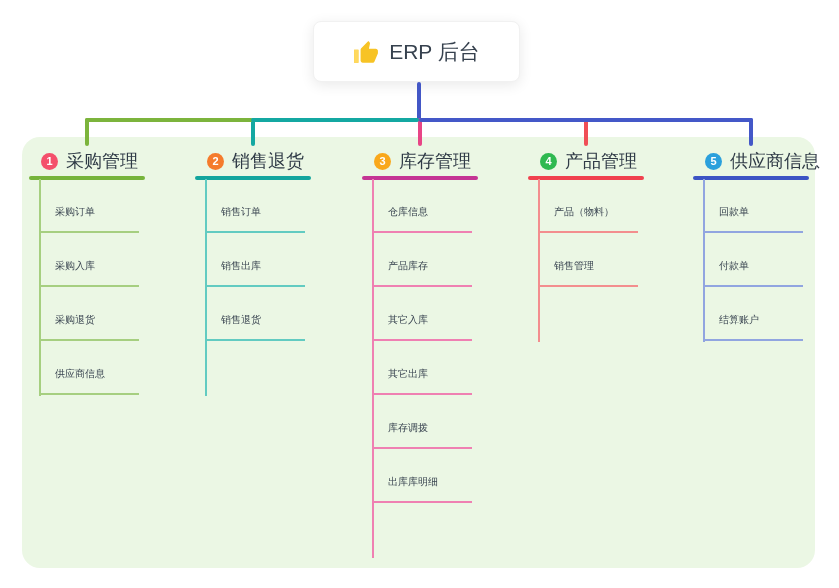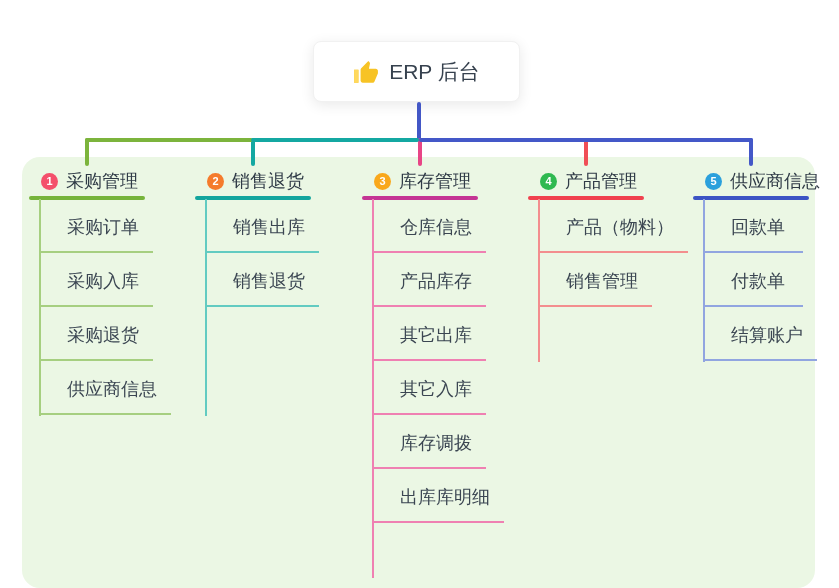--- a/index.html
+++ b/index.html
@@ -1,20 +1,20 @@
 <!DOCTYPE html>
 <html><head>
 <meta charset="utf-8">
 <style>
   html,body{margin:0;padding:0;}
   body{
     width:839px;height:588px;position:relative;background:#ffffff;overflow:hidden;
     font-family:"Liberation Sans","DejaVu Sans",sans-serif;
   }
-  .canvas{position:absolute;inset:0;margin-top:20px;}
+  .canvas{position:absolute;inset:0;}
   .panel{
     position:absolute;left:22px;top:137px;width:793px;height:431px;
     border-radius:18px;background:#EBF7E4;
   }
   
   .root-node{
     position:absolute;left:313px;top:21px;width:207px;height:61px;
     background:#ffffff;border:1px solid #f1f1f1;border-radius:8px;
     box-shadow:0 3px 14px rgba(0,0,0,.09);
     display:flex;align-items:center;justify-content:center;gap:10px;
@@ -41,23 +41,23 @@
     position:absolute;left:0;top:30px;width:116px;height:4px;border-radius:2px;
     background:var(--line);
   }
   .branch-vline{
     position:absolute;left:10px;top:33px;width:2px;background:var(--light);
   }
   .branch-items{position:absolute;left:10px;top:33px;}
   .item{
     box-sizing:border-box;height:54px;min-width:100px;width:max-content;
     display:flex;align-items:flex-end;
-    padding:0 14px 12px 28px;white-space:nowrap;
+    padding:0 14px 12px 16px;white-space:nowrap;
     border-bottom:2px solid var(--light);
-    font-size:18px;color:#3B4652;
+    font-size:10px;color:#3B4652;
   }
   
   .branch-0{left:29px;} .branch-1{left:195px;} .branch-2{left:362px;}
   .branch-3{left:528px;} .branch-4{left:693px;}
 </style>
 </head>
 <body>
 
 <div class="canvas">
 
@@ -99,37 +99,38 @@
   </div>
 
   <div class="branch branch-1" style="--line: #13A59D; --light: #62CBC1; --badge: #F57B2C;">
     <div class="branch-header">
       <span class="badge">2</span>
       <span class="branch-title">销售退货</span>
     </div>
     <div class="branch-underline"></div>
     <div class="branch-vline" style="height:217px;"></div>
     <div class="branch-items">
+      <div class="item">销售订单</div>
       <div class="item">销售出库</div>
       <div class="item">销售退货</div>
     </div>
   </div>
 
   <div class="branch branch-2" style="--line: #C43594; --light: #EF80B2; --badge: #F9A81B;">
     <div class="branch-header">
       <span class="badge">3</span>
       <span class="branch-title">库存管理</span>
     </div>
     <div class="branch-underline"></div>
     <div class="branch-vline" style="height:379px;"></div>
     <div class="branch-items">
       <div class="item">仓库信息</div>
       <div class="item">产品库存</div>
+      <div class="item">其它入库</div>
       <div class="item">其它出库</div>
-      <div class="item">其它入库</div>
       <div class="item">库存调拨</div>
       <div class="item">出库库明细</div>
     </div>
   </div>
 
   <div class="branch branch-3" style="--line: #F0414E; --light: #F38E8E; --badge: #2FB950;">
     <div class="branch-header">
       <span class="badge">4</span>
       <span class="branch-title">产品管理</span>
     </div>

